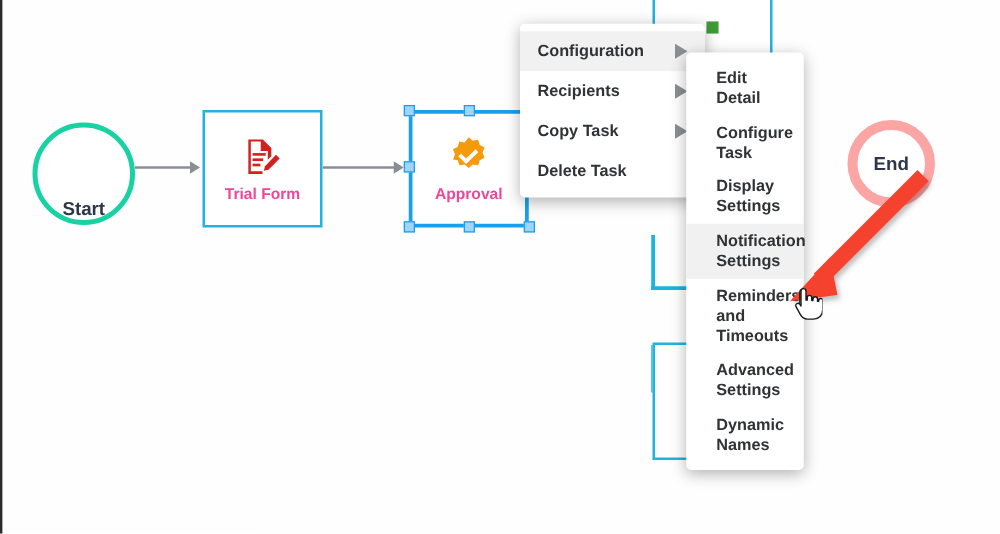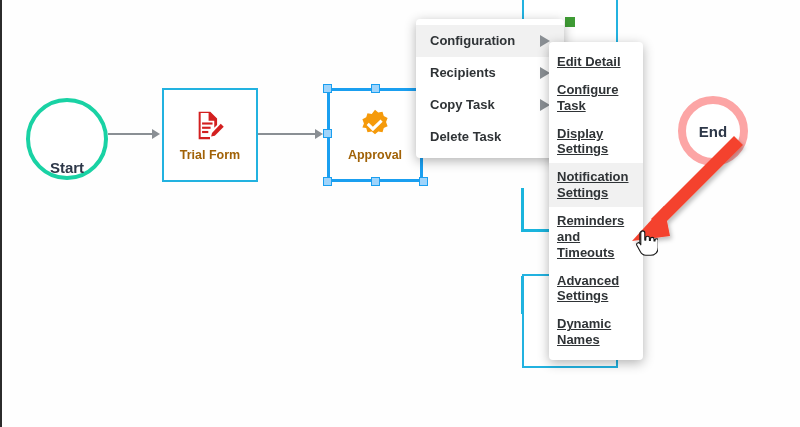--- a/index.html
+++ b/index.html
@@ -73,21 +73,21 @@
     left: 520px; top: -22px;
     width: 96px; height: 94px;
   }
   #node-moreinfo {
     left: 520px; top: 274px;
     width: 96px; height: 94px;
   }
   .node-label {
     font-size: 12.5px;
     font-weight: bold;
-    color: #a16207;
+    color: #ec4899;
     margin-top: 6px;
     text-align: center;
     line-height: 1.15;
   }
   .node-icon { line-height: 0; }
 
   
   .handle {
     position: absolute;
     width: 9px; height: 9px;
@@ -140,21 +140,21 @@
     align-items: center;
     justify-content: space-between;
     padding: 8px 14px 8px 14px;
     font-size: 13px;
     font-weight: bold;
     color: #2f3336;
     line-height: 1.22;
     cursor: default;
   }
   .menu-item.hovered { background: #f1f1f1; }
-  #menu-sub .menu-item { padding: 6px 8px; text-decoration: underline; }
+  #menu-sub .menu-item { padding: 6px 24px; }
   .caret {
     width: 0; height: 0;
     border-top: 6px solid transparent;
     border-bottom: 6px solid transparent;
     border-left: 10px solid #8a8f94;
     flex: 0 0 auto;
     margin-left: 8px;
   }
 
   

